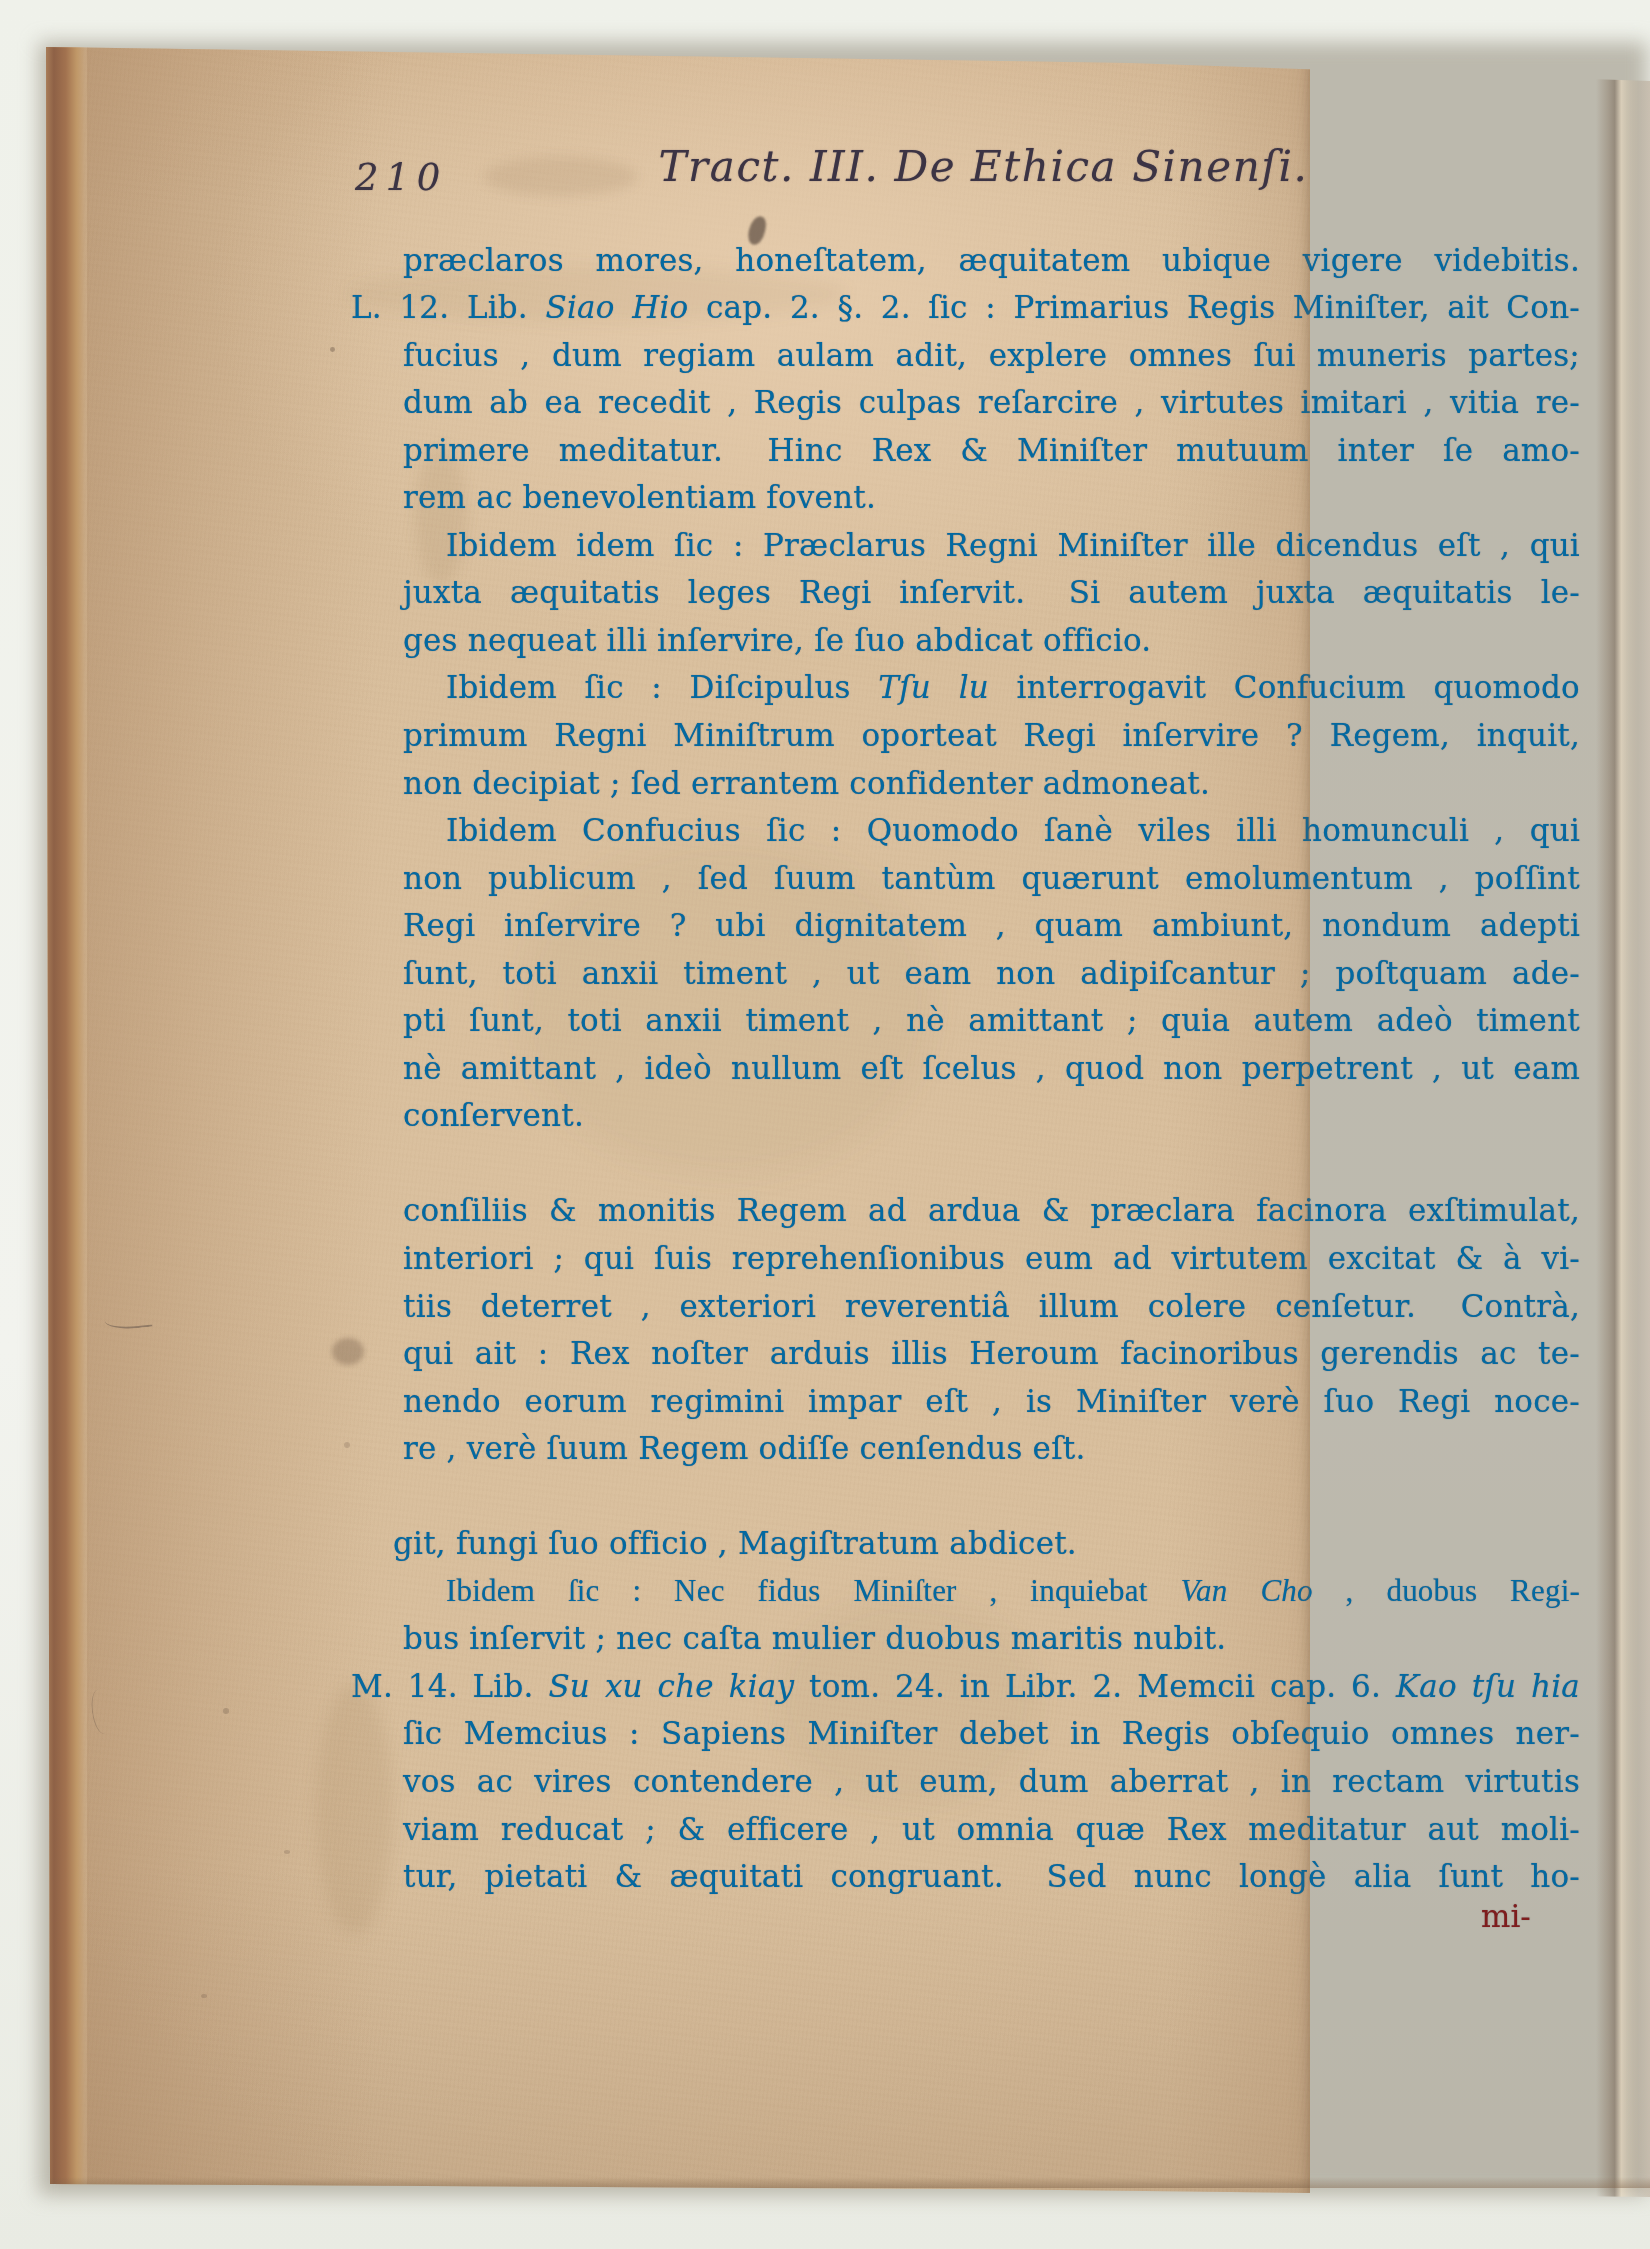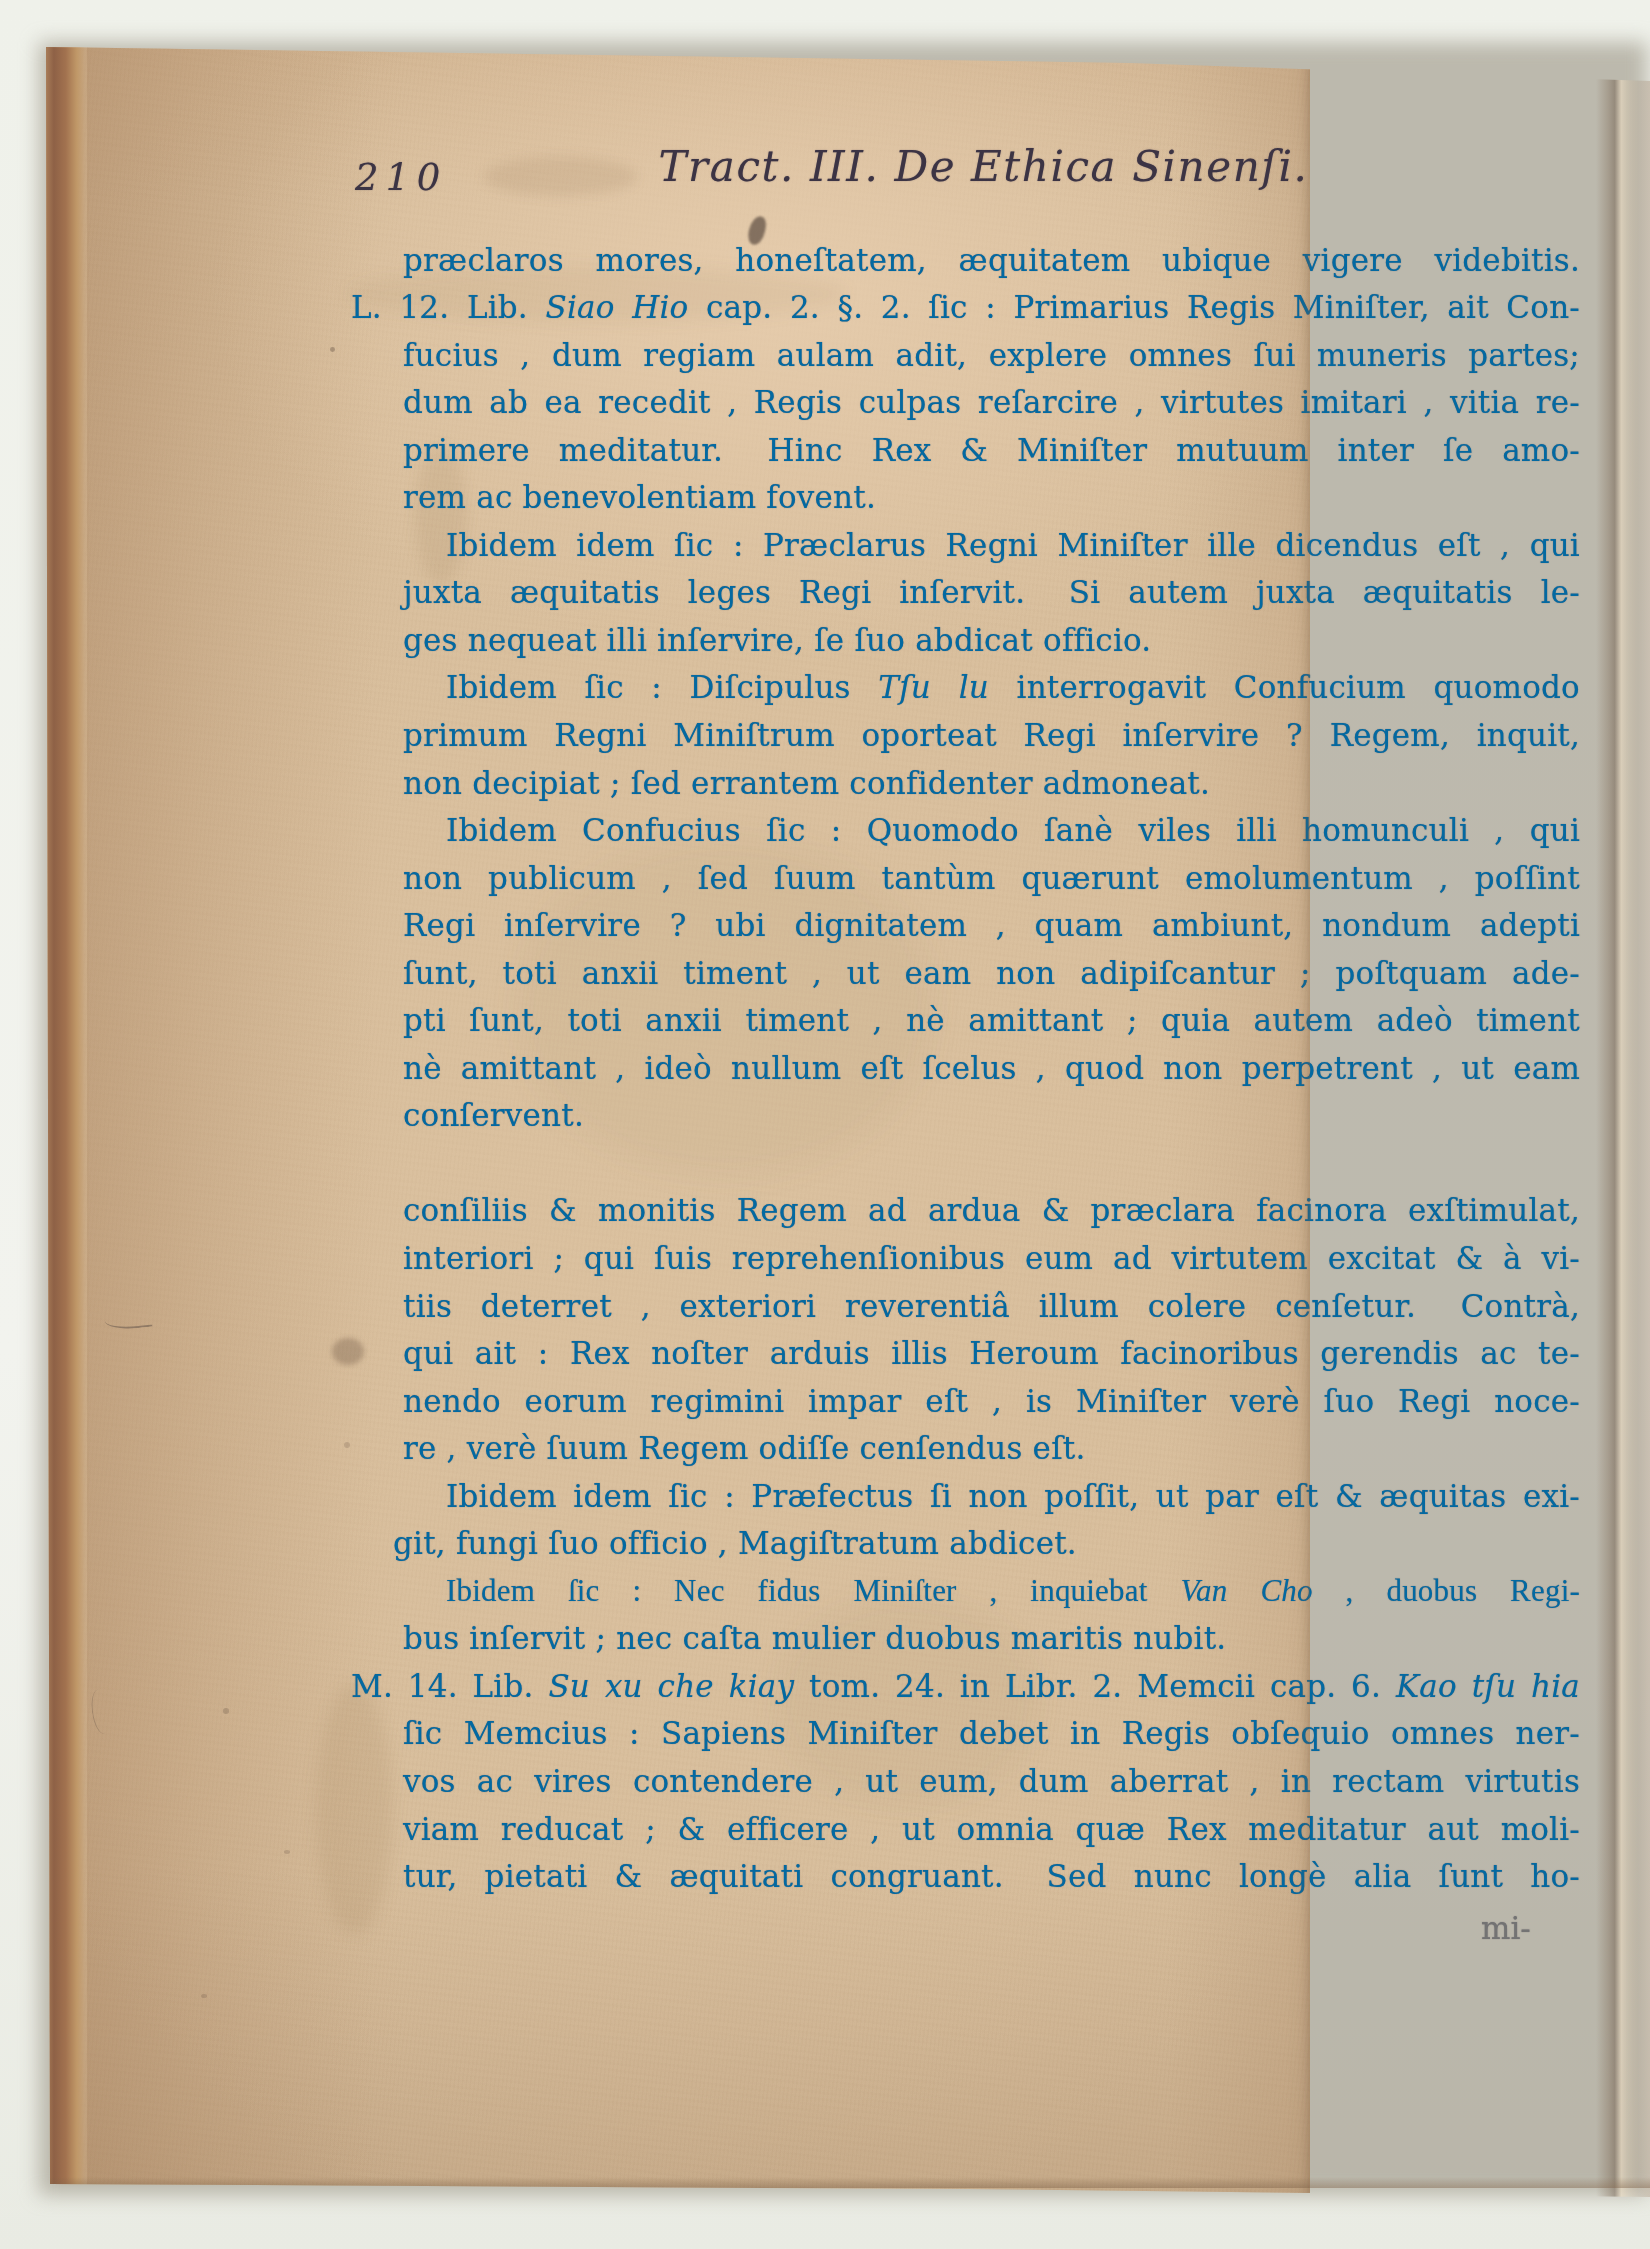--- a/index.html
+++ b/index.html
@@ -92,23 +92,22 @@
   }
   .text-block{position:absolute;left:0;top:0;width:1650px;height:2250px;}
   .line{
     position:absolute;font-size:31px;line-height:42px;color:#0369a1;
     text-shadow:0 0 1.1px rgba(62,52,72,.5);letter-spacing:0.2px;
   }
   .just{text-align:justify;text-align-last:justify;}
   .it{font-style:italic;}
   .catchword{
     position:absolute;left:1481px;top:1895px;
-    font-size:31px;line-height:42px;color:#737373;
+    font-size:31px;line-height:42px;color:#7f1d1d;
     text-shadow:0 0 1.1px rgba(62,52,72,.5);
-    margin-top:12px;
   }
 </style>
 </head>
 <body>
 
 <div class="page-shadow"></div>
 
 <div class="page">
   <div class="paper"></div>
   <div class="spine-edge"></div>
@@ -154,21 +153,20 @@
       <div class="line just" style="top: 952px; left: 403px; width: 1177px;"><span>ſunt, toti anxii timent , ut eam non adipiſcantur ; poſtquam ade-</span></div>
       <div class="line just" style="top: 999px; left: 403px; width: 1177px;"><span>pti ſunt, toti anxii timent , nè amittant ; quia autem adeò timent</span></div>
       <div class="line just" style="top: 1047px; left: 403px; width: 1177px;"><span>nè amittant , ideò nullum eſt ſcelus , quod non perpetrent , ut eam</span></div>
       <div class="line" style="top: 1094px; left: 403px; width: 1177px;"><span>conſervent.</span></div>
       <div class="line just" style="top: 1189px; left: 403px; width: 1177px;"><span>conſiliis &amp; monitis Regem ad ardua &amp; præclara facinora exſtimulat,</span></div>
       <div class="line just" style="top: 1237px; left: 403px; width: 1177px;"><span>interiori ; qui ſuis reprehenſionibus eum ad virtutem excitat &amp; à vi-</span></div>
       <div class="line just" style="top: 1285px; left: 403px; width: 1177px;"><span>tiis deterret , exteriori reverentiâ illum colere cenſetur.  Contrà,</span></div>
       <div class="line just" style="top: 1332px; left: 403px; width: 1177px;"><span>qui ait : Rex noſter arduis illis Heroum facinoribus gerendis ac te-</span></div>
       <div class="line just" style="top: 1380px; left: 403px; width: 1177px;"><span>nendo eorum regimini impar eſt , is Miniſter verè ſuo Regi noce-</span></div>
       <div class="line" style="top: 1427px; left: 403px; width: 1177px;"><span>re , verè ſuum Regem odiſſe cenſendus eſt.</span></div>
-      <div class="line just" style="top: 1475px; left: 446px; width: 1134px;"><span>Ibidem idem ſic : Præfectus ſi non poſſit, ut par eſt &amp; æquitas exi-</span></div>
       <div class="line" style="top: 1522px; left: 393px; width: 1177px;"><span>git, fungi ſuo officio , Magiſtratum abdicet.</span></div>
       <div class="line just" style="top: 1570px; left: 446px; width: 1134px; font-family: Liberation Serif, serif;"><span>Ibidem ſic : Nec fidus Miniſter , inquiebat </span><span class="it">Van Cho</span><span> , duobus Regi-</span></div>
       <div class="line" style="top: 1617px; left: 403px; width: 1177px;"><span>bus inſervit ; nec caſta mulier duobus maritis nubit.</span></div>
       <div class="line just" style="top: 1665px; left: 351px; width: 1229px;"><span>M. 14. Lib. </span><span class="it">Su xu che kiay</span><span> tom. 24. in Libr. 2. Memcii cap. 6. </span><span class="it">Kao tſu hia</span></div>
       <div class="line just" style="top: 1712px; left: 403px; width: 1177px;"><span>ſic Memcius : Sapiens Miniſter debet in Regis obſequio omnes ner-</span></div>
       <div class="line just" style="top: 1760px; left: 403px; width: 1177px;"><span>vos ac vires contendere , ut eum, dum aberrat , in rectam virtutis</span></div>
       <div class="line just" style="top: 1808px; left: 403px; width: 1177px;"><span>viam reducat ; &amp; efficere , ut omnia quæ Rex meditatur aut moli-</span></div>
       <div class="line just" style="top: 1855px; left: 403px; width: 1177px;"><span>tur, pietati &amp; æquitati congruant.  Sed nunc longè alia ſunt ho-</span></div>
     </div>
 

